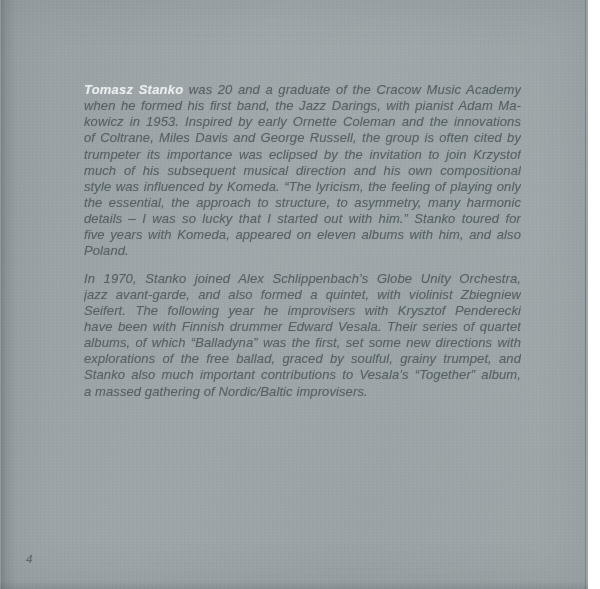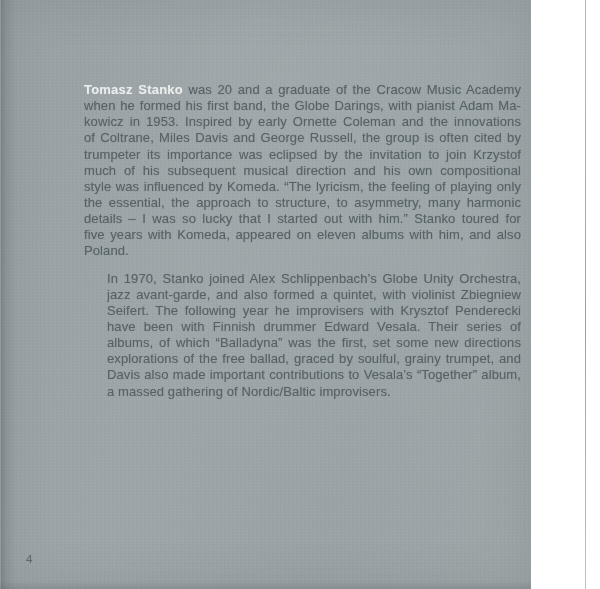--- a/index.html
+++ b/index.html
@@ -5,27 +5,28 @@
   html, body {
     margin: 0;
     padding: 0;
     width: 600px;
     height: 589px;
     overflow: hidden;
     font-family: "Liberation Sans", "DejaVu Sans", sans-serif;
   }
   .page {
     position: relative;
-    width: 531px;
+    width: 588px;
     height: 589px;
     background-color: #9aa3a6;
     background-image:
       radial-gradient(ellipse at 70% 30%, rgba(255,255,255,0.05), rgba(0,0,0,0.0) 60%),
       linear-gradient(105deg, #97a0a3 0%, #9da5a8 38%, #99a2a5 68%, #9ea6a8 100%);
     box-shadow: inset 0 0 50px rgba(62,74,78,0.14);
+    font-style: italic;
   }
   
   .grain {
     position: absolute;
     inset: 0;
     pointer-events: none;
     background-image:
       repeating-linear-gradient(0deg, rgba(255,255,255,0.02) 0 1px, transparent 1px 3px),
       repeating-linear-gradient(90deg, rgba(30,40,44,0.018) 0 1px, transparent 1px 4px),
       repeating-linear-gradient(37deg, rgba(255,255,255,0.012) 0 2px, transparent 2px 5px);
@@ -64,21 +65,21 @@
     position: absolute;
     left: 84px;
     top: 82px;
     width: 437px;
     color: #576266;
     font-size: 13px;
     letter-spacing: 0.1px;
     text-shadow: 0 0 1px rgba(87,98,102,0.38);
   }
   .para { margin: 0; padding: 0; }
-  .para + .para { margin-top: 11px; margin-left: 23px; }
+  .para + .para { margin-top: 11px; }
   .line {
     height: 16.15px;
     line-height: 16.15px;
     text-align: justify;
     text-align-last: justify;
     overflow: hidden;
     white-space: nowrap;
   }
   .line.justified { white-space: normal; }
   .line.last {
@@ -107,37 +108,37 @@
   <div class="grain"></div>
   <div class="edge-left"></div>
   <div class="edge-left-highlight"></div>
   <div class="edge-right-line"></div>
   <div class="edge-right-light"></div>
   <div class="edge-bottom"></div>
 
   <div class="text-block">
     <div class="para">
       <div class="line justified"><span class="lead">Tomasz Stanko</span> <span>was 20 and a graduate of the Cracow Music Academy</span></div>
-      <div class="line justified">when he formed his first band, the Globe Darings, with pianist Adam Ma-</div>
+      <div class="line justified">when he formed his first band, the Jazz Darings, with pianist Adam Ma-</div>
       <div class="line justified">kowicz in 1953. Inspired by early Ornette Coleman and the innovations</div>
       <div class="line justified">of Coltrane, Miles Davis and George Russell, the group is often cited by</div>
       <div class="line justified">trumpeter its importance was eclipsed by the invitation to join Krzystof</div>
       <div class="line justified">much of his subsequent musical direction and his own compositional</div>
       <div class="line justified">style was influenced by Komeda. “The lyricism, the feeling of playing only</div>
       <div class="line justified">the essential, the approach to structure, to asymmetry, many harmonic</div>
       <div class="line justified">details – I was so lucky that I started out with him.” Stanko toured for</div>
       <div class="line justified">five years with Komeda, appeared on eleven albums with him, and also</div>
       <div class="line last">Poland.</div>
     </div>
     <div class="para">
       <div class="line justified">In 1970, Stanko joined Alex Schlippenbach’s Globe Unity Orchestra,</div>
       <div class="line justified">jazz avant-garde, and also formed a quintet, with violinist Zbiegniew</div>
       <div class="line justified">Seifert. The following year he improvisers with Krysztof Penderecki</div>
       <div class="line justified">have been with Finnish drummer Edward Vesala. Their series of quartet</div>
       <div class="line justified">albums, of which “Balladyna” was the first, set some new directions with</div>
       <div class="line justified">explorations of the free ballad, graced by soulful, grainy trumpet, and</div>
-      <div class="line justified">Davis also made important contributions to Vesala’s “Together” album,</div>
+      <div class="line justified">Stanko also much important contributions to Vesala’s “Together” album,</div>
       <div class="line last">a massed gathering of Nordic/Baltic improvisers.</div>
     </div>
   </div>
 
   <div class="page-number">4</div>
 </div>
 
 </body></html>

